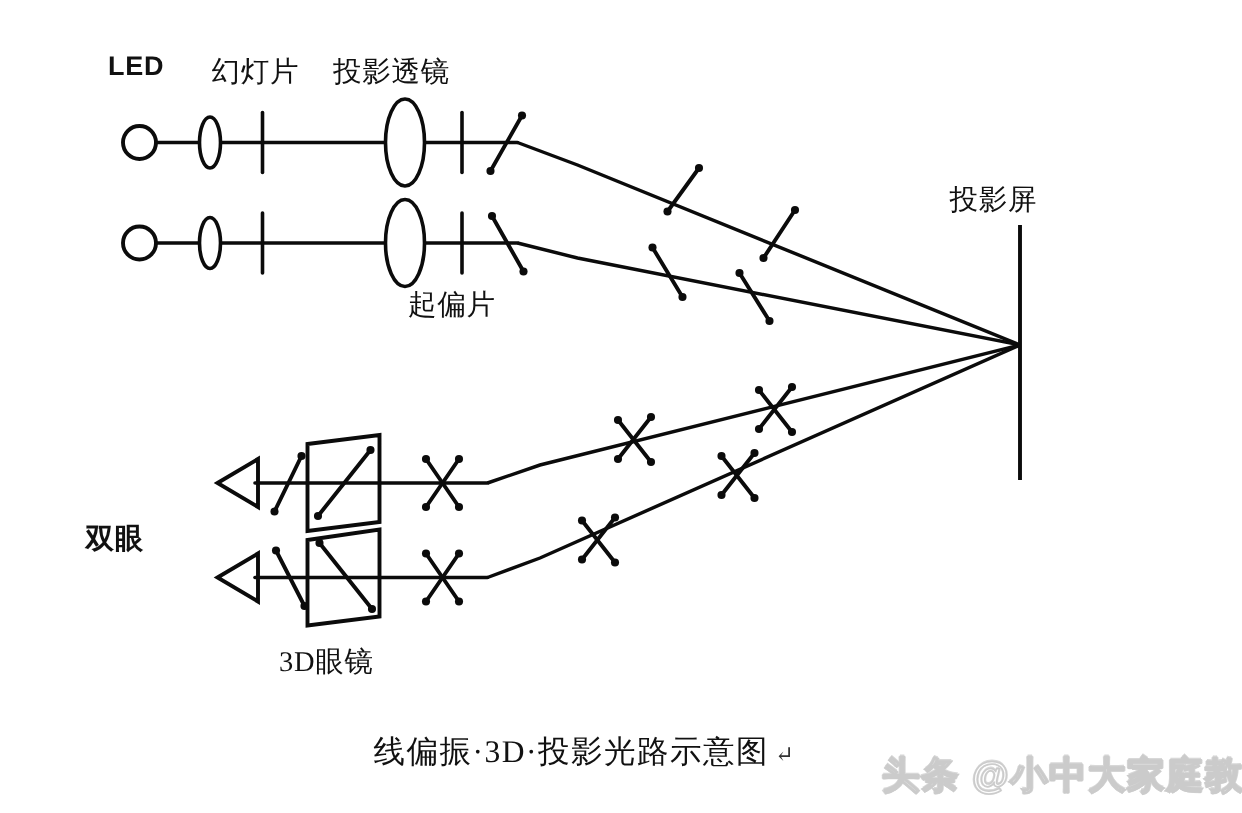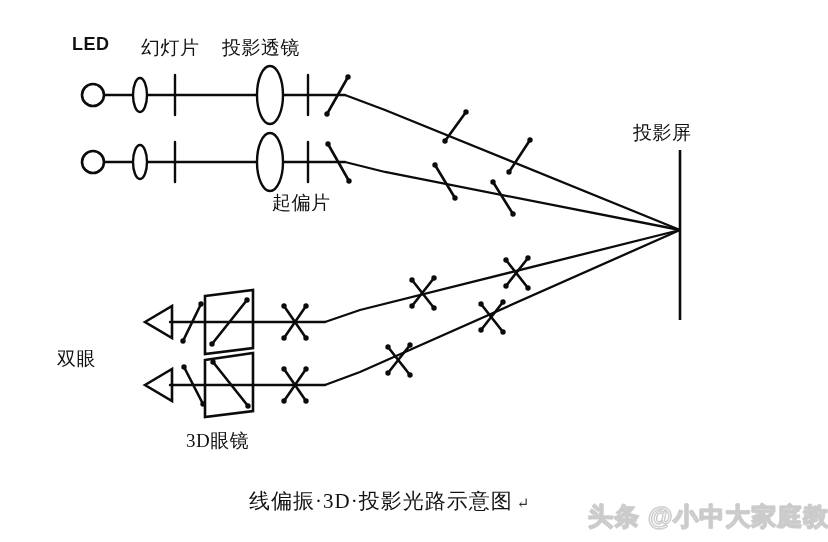--- a/index.html
+++ b/index.html
@@ -276,21 +276,21 @@
 
   <div class="label label-cn" style="left:141px; top:35px;text-align:center;">幻灯片</div>
 
   <div class="label label-cn" style="left:222px; top:35px;">投影透镜</div>
 
 
   <div class="label label-cn" style="left:272px; top:190px;text-align:center;">起偏片</div>
 
   <div class="label label-cn" style="left:633px; top:92px;margin-top:28px;">投影屏</div>
 
-  <div class="label label-cn" style="left:57px; top:346px;">双眼</div>
+  <div class="label label-cn" style="left:57px; top:346px;font-weight:bold;">双眼</div>
 
   <div class="label label-cn" style="left:186px; top:428px;">3D眼镜</div>
 
   <div class="caption" style="left:249px; top:487px;">
     <span>线偏振·3D·投影光路示意图</span><span class="pilcrow">↵</span>
   </div>
 
   <div class="watermark" style="left:588px; top:500px;">头条 @小中大家庭教育</div>
 
 </div>

